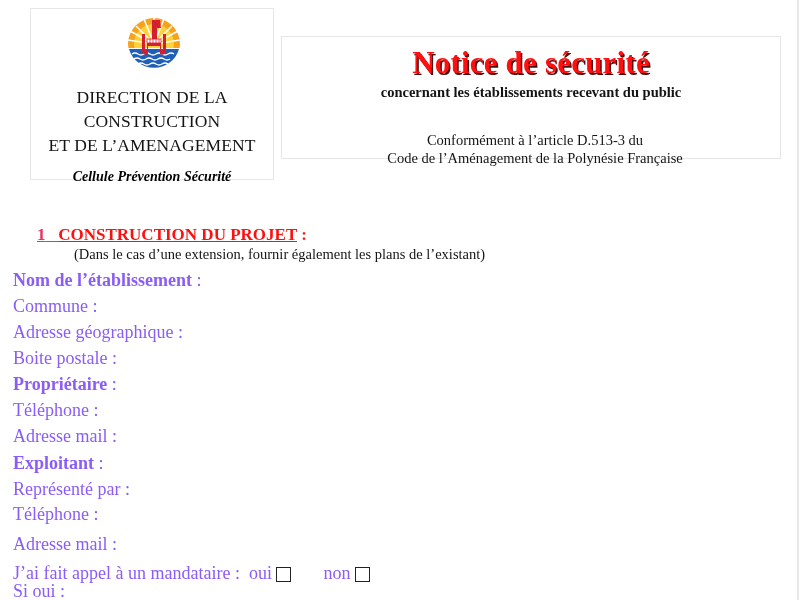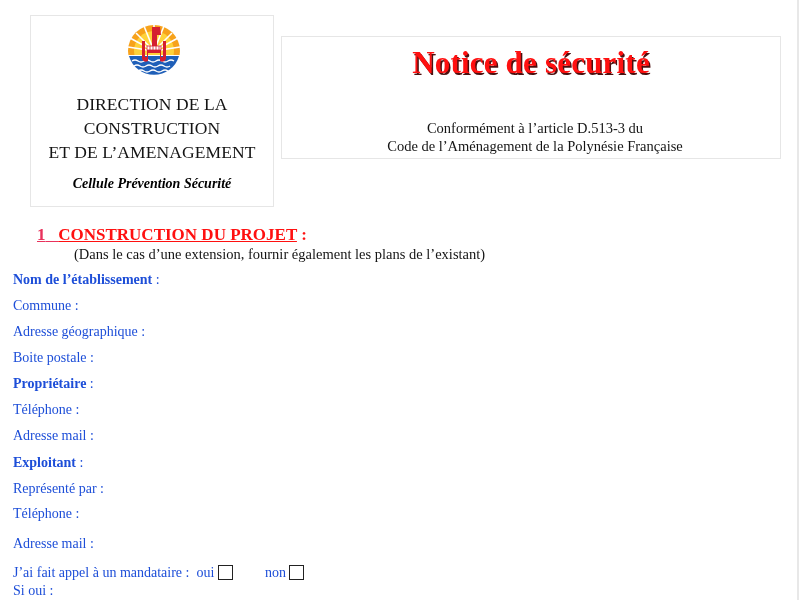--- a/index.html
+++ b/index.html
@@ -20,23 +20,23 @@
       left: 797px;
       top: 0;
       width: 2px;
       height: 600px;
       background: #e8e8e8;
     }
     
     .org-box {
       position: absolute;
       left: 30px;
-      top: 15px;
+      top: 8px;
       width: 244px;
-      height: 192px;
+      height: 172px;
       border: 1.5px solid #e6e6e6;
       box-sizing: border-box;
       text-align: center;
     }
     .logo {
       position: absolute;
       left: 95px;
       top: 7px;
       width: 56px;
       height: 56px;
@@ -99,20 +99,21 @@
     .sub2 { top: 64px; }
     .sub2 sup { font-size: 8.5px; line-height: 0; vertical-align: 6px; font-weight: bold; }
     .subtitle-reg {
       position: absolute;
       left: 8px;
       right: 0;
       font-size: 14.5px;
       line-height: 18px;
       color: #141414;
       white-space: nowrap;
+      margin-top: 12px;
     }
     .sub3 { top: 82px; }
     .sub4 { top: 100px; }
 
     
     .section-heading {
       position: absolute;
       left: 37px;
       top: 224px;
       font-size: 17px;
@@ -139,23 +140,23 @@
       line-height: 18px;
       color: #141414;
       white-space: nowrap;
       margin-left: 14px;
     }
 
     
     .field {
       position: absolute;
       left: 13px;
-      font-size: 14px;
-      line-height: 18px;
-      color: #1d4ed8;
+      font-size: 18px;
+      line-height: 18px;
+      color: #8b5cf6;
       white-space: nowrap;
     }
     .field .label-bold { font-weight: bold; }
 
     .checkbox {
       display: inline-block;
       width: 15px;
       height: 15px;
       border: 1.3px solid #222;
       vertical-align: -3px;
@@ -210,20 +211,21 @@
   <div class="org-name">
     <div>DIRECTION DE LA</div>
     <div>CONSTRUCTION</div>
     <div>ET DE L’AMENAGEMENT</div>
   </div>
   <div class="org-unit">Cellule Prévention Sécurité</div>
 </div>
 
 <div class="title-box">
   <div class="doc-title">Notice de sécurité</div>
+  <div class="subtitle-bold sub1">concernant les établissements recevant du public</div>
   <div class="subtitle-reg sub3">Conformément à l’article D.513-3 du</div>
   <div class="subtitle-reg sub4">Code de l’Aménagement de la Polynésie Française</div>
 </div>
 
 <div class="section-heading"><span class="section-num">1</span><span class="section-num">&nbsp;&nbsp;&nbsp;</span><span class="section-title">CONSTRUCTION DU PROJET</span><span class="section-colon"> :</span></div>
 <div class="section-note">(Dans le cas d’une extension, fournir également les plans de l’existant)</div>
 
 <div class="field" style="top:271px;"><span class="label-bold">Nom de l’établissement</span><span> :</span></div>
 <div class="field" style="top:297px;">Commune :</div>
 <div class="field" style="top:323px;">Adresse géographique :</div>

